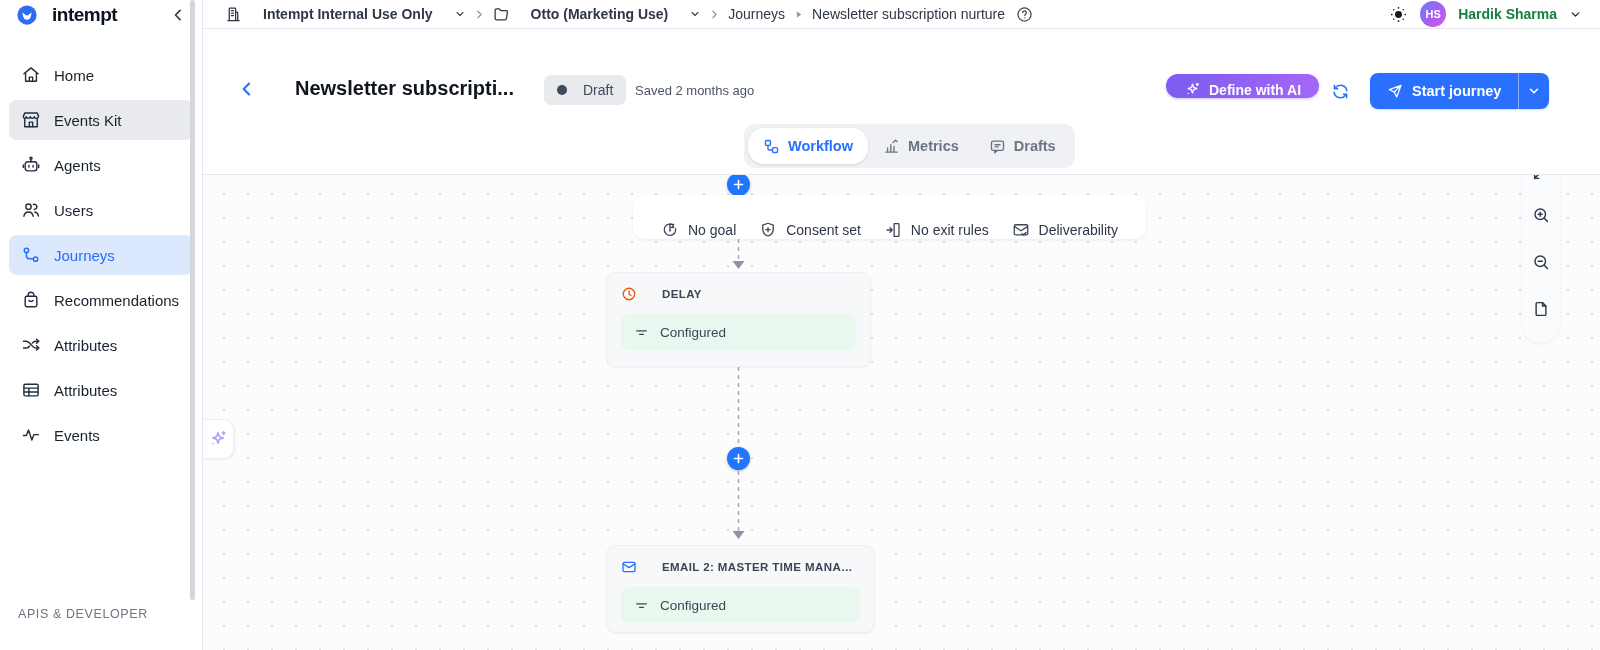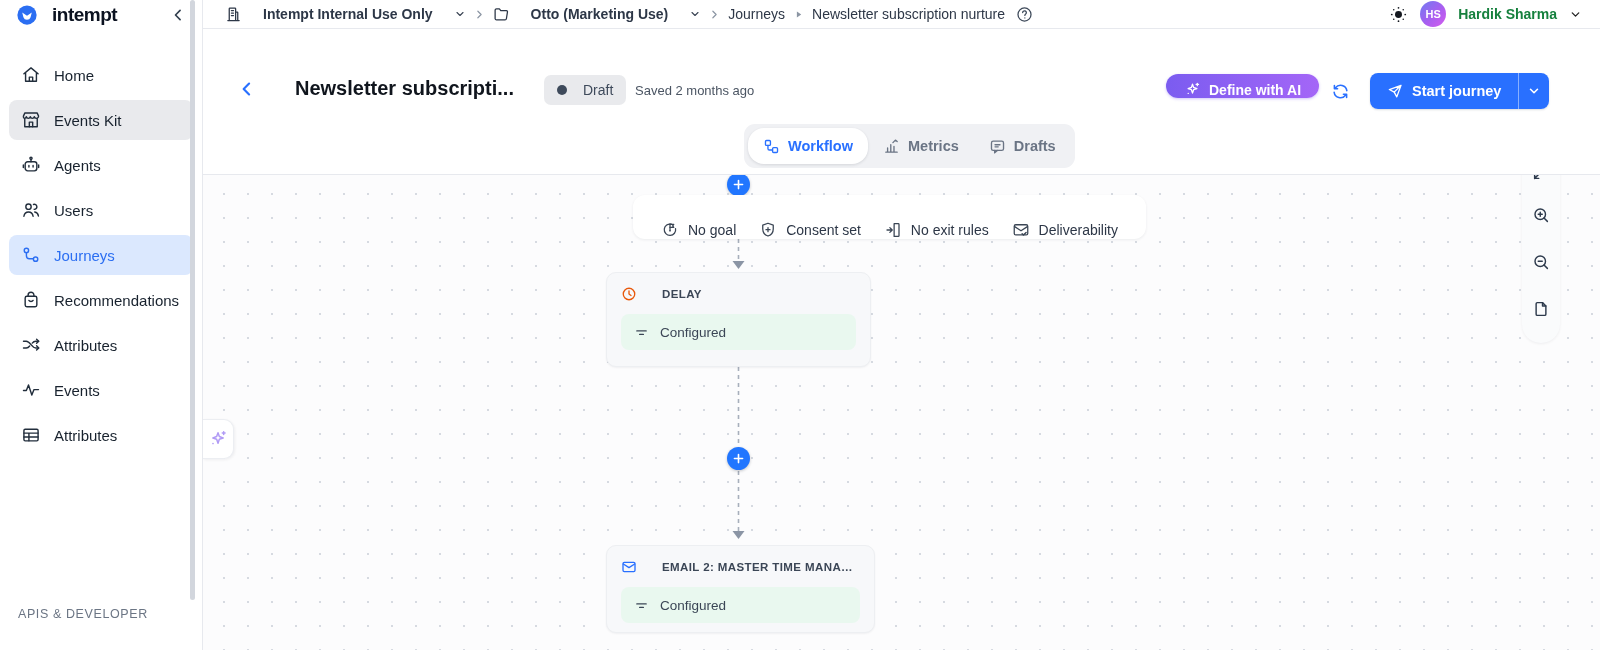--- a/index.html
+++ b/index.html
@@ -177,33 +177,33 @@
             <svg viewBox="0 0 24 24" fill="none" stroke="currentColor" stroke-width="1.7" stroke-linecap="round" stroke-linejoin="round">
               <path d="M3 7.5h3.3c4.8 0 6.6 8 11.4 8H21M3 15.5h3.3c1.8 0 3.1-1 4.1-2.3M13.5 9.7c1-1.3 2.3-2.2 4.2-2.2H21"></path>
               <path d="M18.7 5l2.6 2.5-2.6 2.5M18.7 13l2.6 2.5-2.6 2.5"></path>
             </svg>
           </span>
         <span>Attributes</span>
       </div>
       <div class="nav-item">
         <span class="nicon">
             <svg viewBox="0 0 24 24" fill="none" stroke="currentColor" stroke-width="1.7" stroke-linecap="round" stroke-linejoin="round">
-              <path d="M3 12.5h3.4l2.6-6.5 4 12 2.6-6.5H21"></path>
-            </svg>
-          </span>
-        <span>Events</span>
-      </div>
-      <div class="nav-item">
-        <span class="nicon">
-            <svg viewBox="0 0 24 24" fill="none" stroke="currentColor" stroke-width="1.7" stroke-linecap="round" stroke-linejoin="round">
               <rect x="3.5" y="5" width="17" height="14" rx="1.5"></rect>
               <path d="M3.5 9.7h17M3.5 14.3h17M9.5 9.7V19"></path>
             </svg>
           </span>
         <span>Attributes</span>
+      </div>
+      <div class="nav-item">
+        <span class="nicon">
+            <svg viewBox="0 0 24 24" fill="none" stroke="currentColor" stroke-width="1.7" stroke-linecap="round" stroke-linejoin="round">
+              <path d="M3 12.5h3.4l2.6-6.5 4 12 2.6-6.5H21"></path>
+            </svg>
+          </span>
+        <span>Events</span>
       </div>
     </nav>
 
     <div class="section-label">APIS &amp; DEVELOPER</div>
     <div class="scroll-thumb"></div>
   </aside>
 
   <header class="topbar">
     <div class="breadcrumb">
       <span class="crumb">

